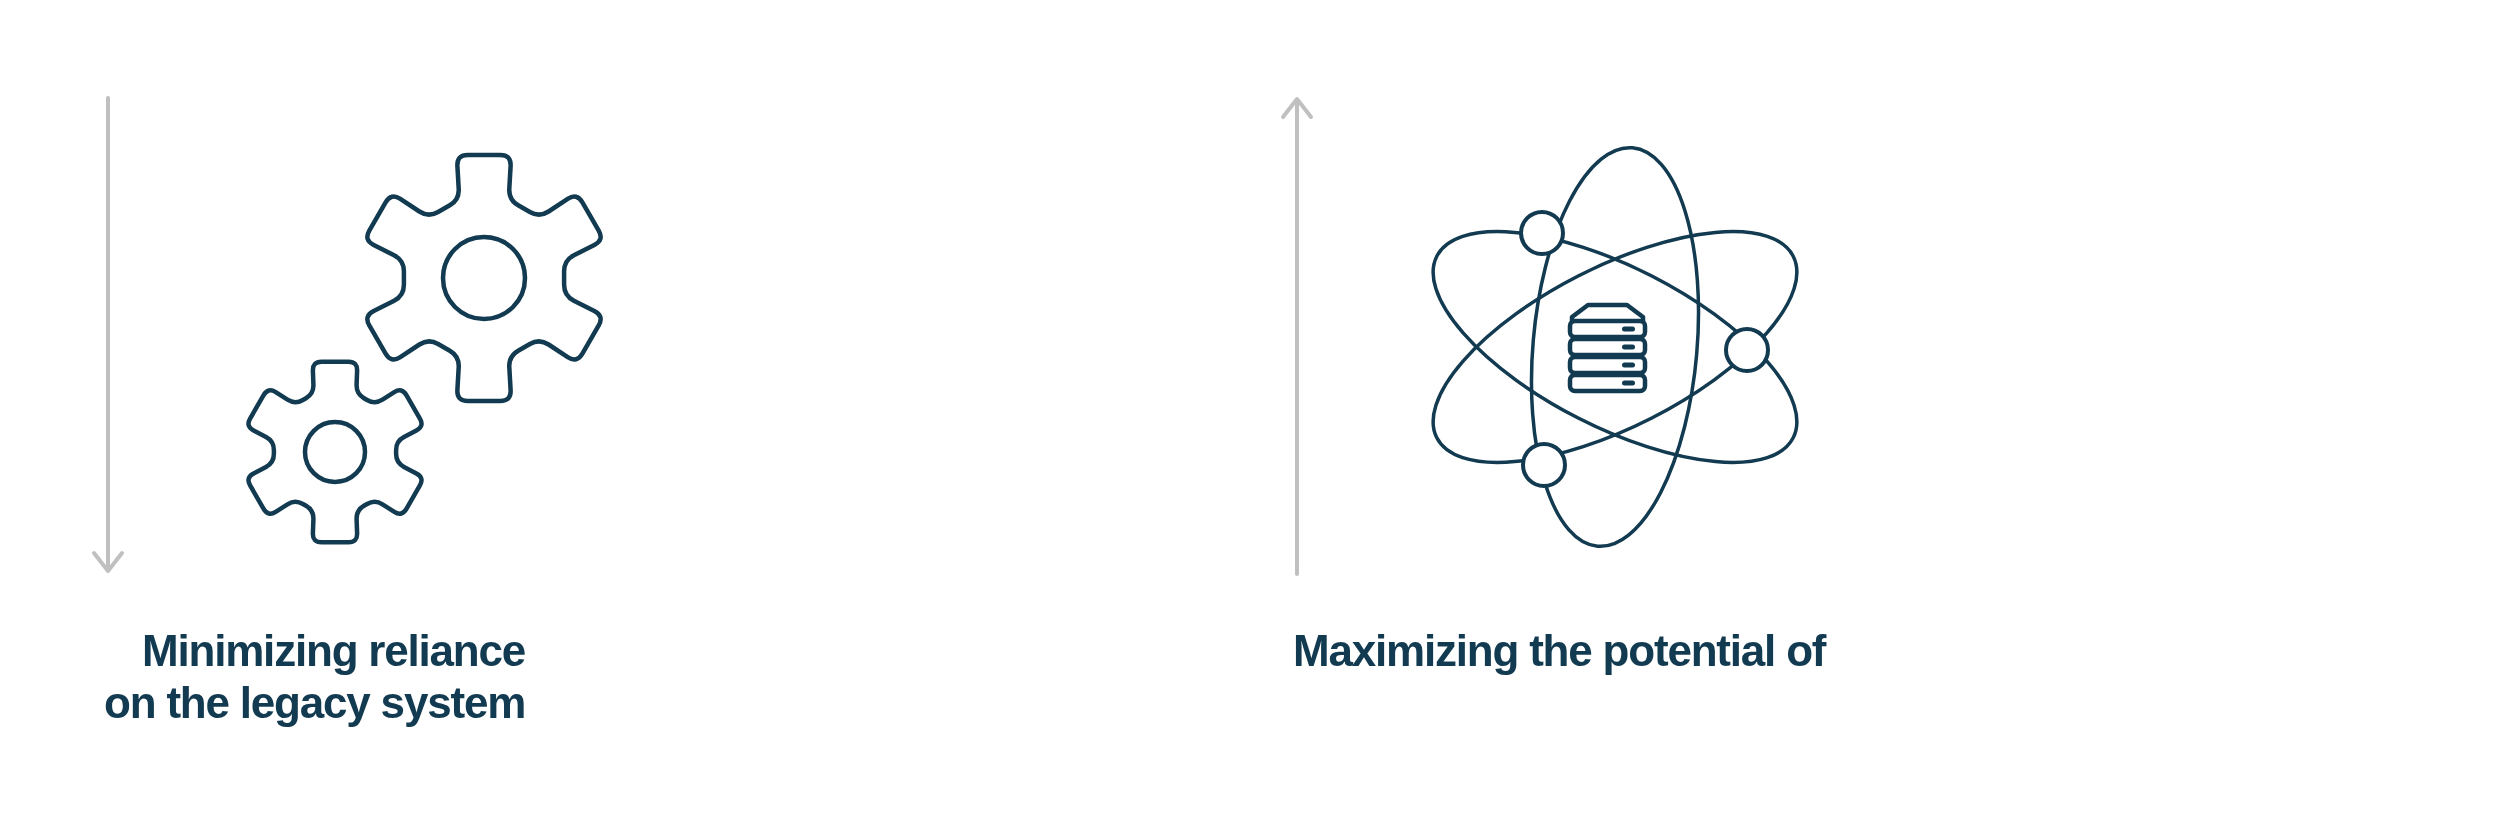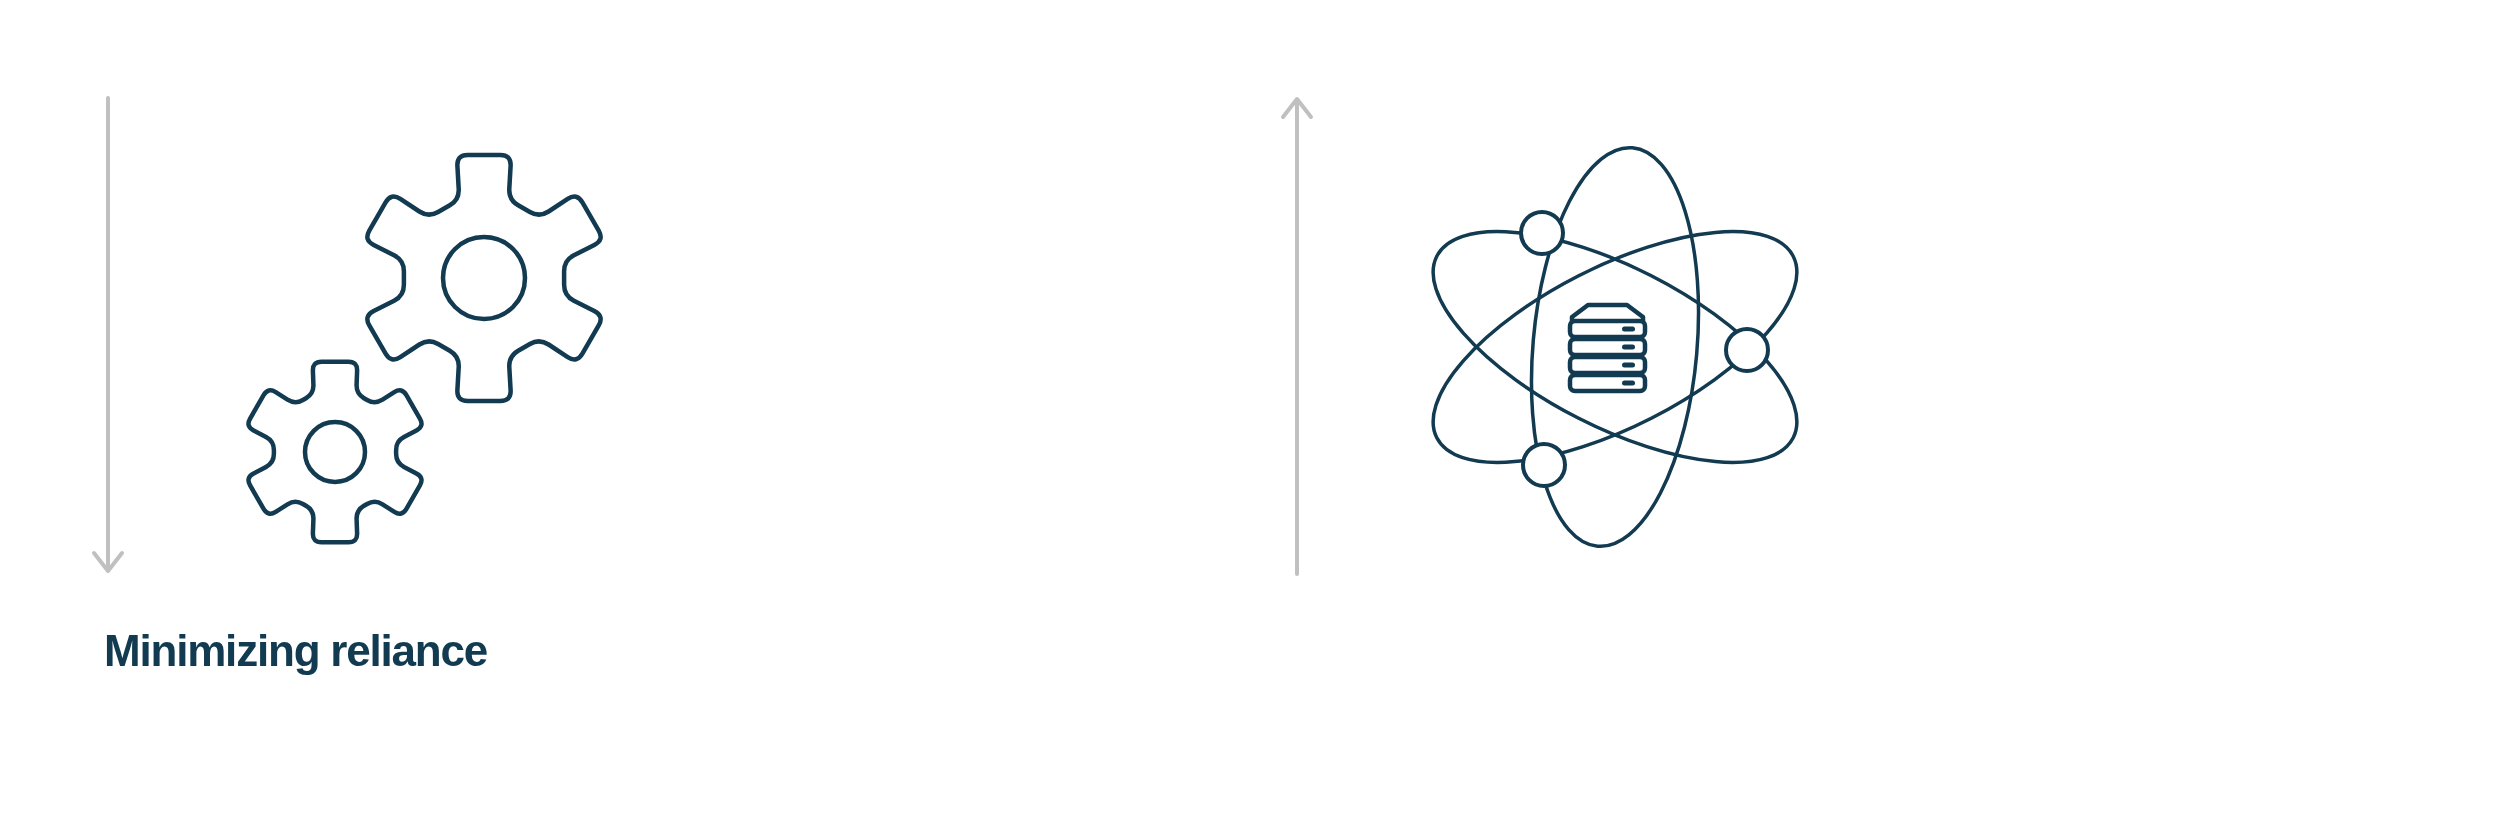--- a/index.html
+++ b/index.html
@@ -47,20 +47,21 @@
       <g id="gears-art" fill="#ffffff" stroke="currentColor" stroke-width="4.5" stroke-linejoin="round">
           <path d="M449.8,205.3 Q459.3,199.8 458.7,188.8 L457.4,166.0 Q456.7,155.0 467.7,155.0 L500.3,155.0 Q511.3,155.0 510.6,166.0 L509.3,188.8 Q508.7,199.8 518.2,205.3 L529.9,212.0 Q539.4,217.5 548.6,211.5 L567.7,198.9 Q576.9,192.9 582.4,202.4 L598.7,230.6 Q604.2,240.1 594.3,245.0 L573.9,255.3 Q564.1,260.3 564.1,271.3 L564.1,284.7 Q564.1,295.7 573.9,300.7 L594.3,311.0 Q604.2,315.9 598.7,325.4 L582.4,353.6 Q576.9,363.1 567.7,357.1 L548.6,344.5 Q539.4,338.5 529.9,344.0 L518.2,350.7 Q508.7,356.2 509.3,367.2 L510.6,390.0 Q511.3,401.0 500.3,401.0 L467.7,401.0 Q456.7,401.0 457.4,390.0 L458.7,367.2 Q459.3,356.2 449.8,350.7 L438.1,344.0 Q428.6,338.5 419.4,344.5 L400.3,357.1 Q391.1,363.1 385.6,353.6 L369.3,325.4 Q363.8,315.9 373.7,311.0 L394.1,300.7 Q403.9,295.7 403.9,284.7 L403.9,271.3 Q403.9,260.3 394.1,255.3 L373.7,245.0 Q363.8,240.1 369.3,230.6 L385.6,202.4 Q391.1,192.9 400.3,198.9 L419.4,211.5 Q428.6,217.5 438.1,212.0 Z"></path>
           <circle cx="484" cy="278" r="41"></circle>
           <path d="M306.0,398.2 Q313.8,393.7 313.4,384.7 L312.9,370.8 Q312.5,361.8 321.5,361.8 L348.5,361.8 Q357.5,361.8 357.1,370.8 L356.6,384.7 Q356.2,393.7 364.0,398.2 L367.1,400.0 Q374.9,404.5 382.5,399.7 L394.3,392.2 Q401.9,387.4 406.4,395.2 L419.9,418.6 Q424.4,426.4 416.4,430.5 L404.0,437.1 Q396.1,441.2 396.1,450.2 L396.1,453.8 Q396.1,462.8 404.0,466.9 L416.4,473.5 Q424.4,477.6 419.9,485.4 L406.4,508.8 Q401.9,516.6 394.3,511.8 L382.5,504.3 Q374.9,499.5 367.1,504.0 L364.0,505.8 Q356.2,510.3 356.6,519.3 L357.1,533.2 Q357.5,542.2 348.5,542.2 L321.5,542.2 Q312.5,542.2 312.9,533.2 L313.4,519.3 Q313.8,510.3 306.0,505.8 L302.9,504.0 Q295.1,499.5 287.5,504.3 L275.7,511.8 Q268.1,516.6 263.6,508.8 L250.1,485.4 Q245.6,477.6 253.6,473.5 L266.0,466.9 Q273.9,462.8 273.9,453.8 L273.9,450.2 Q273.9,441.2 266.0,437.1 L253.6,430.5 Q245.6,426.4 250.1,418.6 L263.6,395.2 Q268.1,387.4 275.7,392.2 L287.5,399.7 Q295.1,404.5 302.9,400.0 Z"></path>
           <circle cx="335" cy="452" r="30"></circle>
         </g>
     </svg>
 
     <h2 class="caption" style="left:104px;top:625px;">
       <span>Minimizing reliance</span><br>
+      <span>on the legacy system</span>
     </h2>
   </section>
 
   <section>
 
     <svg class="abs arrow" style="left:1279px;top:96px;" width="36" height="480" viewBox="0 0 36 480" fill="none" stroke="currentColor" stroke-width="4" stroke-linecap="round" stroke-linejoin="round">
       <line x1="18" y1="6" x2="18" y2="478"></line>
       <path d="M4,21 L18,3 L32,21"></path>
     </svg>
 
@@ -87,17 +88,17 @@
         <g fill="currentColor" stroke="none">
           <rect x="1622" y="326.5" width="13" height="5" rx="2.5"></rect>
           <rect x="1622" y="344.5" width="13" height="5" rx="2.5"></rect>
           <rect x="1622" y="362.5" width="13" height="5" rx="2.5"></rect>
           <rect x="1622" y="380.5" width="13" height="5" rx="2.5"></rect>
         </g>
       </g>
     </svg>
 
     <h2 class="caption" style="left:1293px;top:625px;">
-      <br>
+      <span>Maximizing the potential of</span><br>
     </h2>
   </section>
 
 </div>
 
 </body></html>

